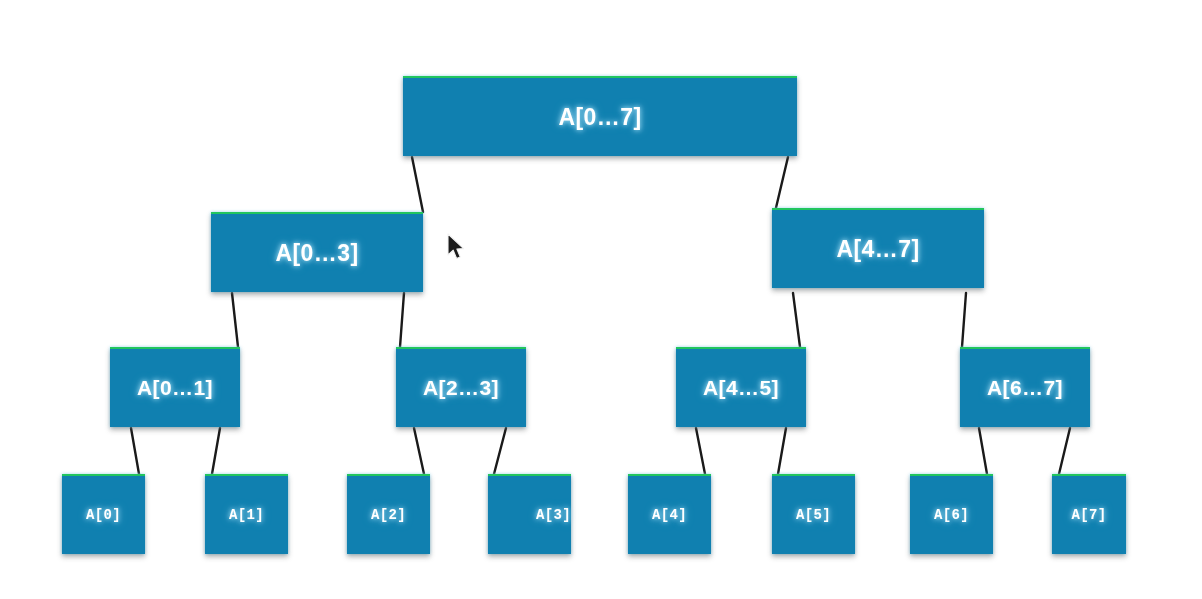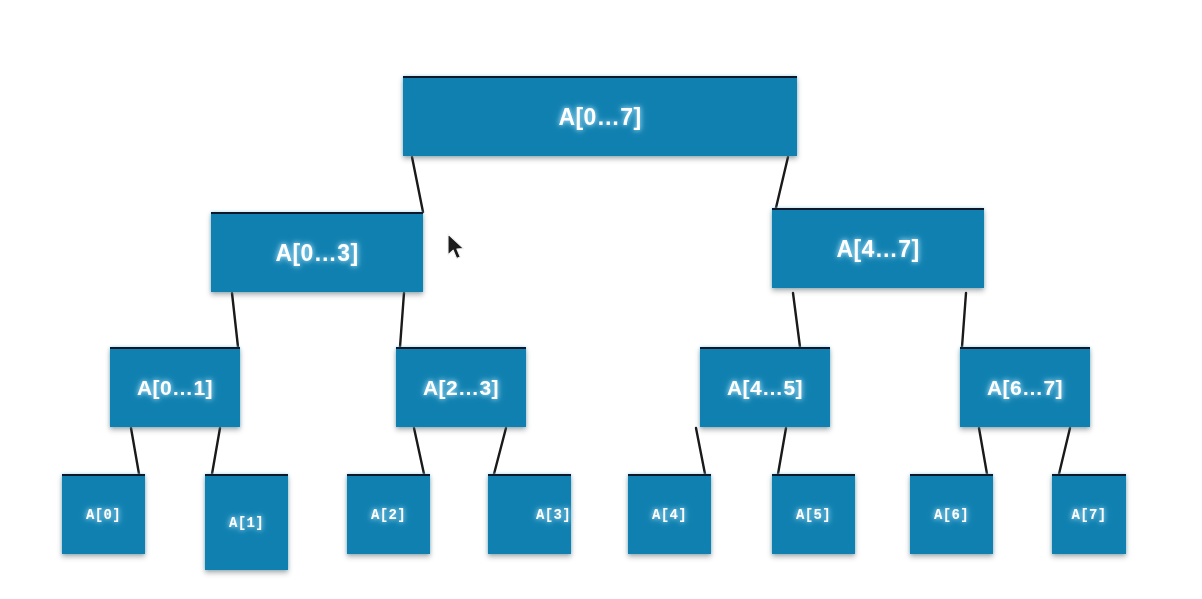--- a/index.html
+++ b/index.html
@@ -26,21 +26,21 @@
     height: 599px;
     pointer-events: none;
   }
   .node {
     position: absolute;
     box-sizing: border-box;
     display: flex;
     align-items: center;
     justify-content: center;
     background: #1080b0;
-    border-top: 2px solid #0f172a;
+    border-top: 2px solid #22c55e;
     box-shadow: 0 3px 5px rgba(60,60,60,0.38),
                 0 0 3px rgba(150,225,250,0.85);
     z-index: 2;
   }
   .node-label {
     color: #ffffff;
     font-family: "Liberation Sans", sans-serif;
     font-weight: bold;
     letter-spacing: 0.4px;
     text-shadow: 0 0 5px rgba(185,235,255,0.95),
@@ -89,30 +89,30 @@
       </div>
       <div class="node level-1" style="left: 772px; top: 208px; width: 212px; height: 80px;">
         <span class="node-label">A[4…7]</span>
       </div>
       <div class="node level-2" style="left: 110px; top: 347px; width: 130px; height: 80px;">
         <span class="node-label">A[0…1]</span>
       </div>
       <div class="node level-2" style="left: 396px; top: 347px; width: 130px; height: 80px;">
         <span class="node-label">A[2…3]</span>
       </div>
-      <div class="node level-2" style="left: 676px; top: 347px; width: 130px; height: 80px; margin-left: 24px;">
+      <div class="node level-2" style="left: 676px; top: 347px; width: 130px; height: 80px;">
         <span class="node-label">A[4…5]</span>
       </div>
       <div class="node level-2" style="left: 960px; top: 347px; width: 130px; height: 80px;">
         <span class="node-label">A[6…7]</span>
       </div>
       <div class="node level-3" style="left: 62px; top: 474px; width: 83px; height: 80px;">
         <span class="node-label">A[0]</span>
       </div>
-      <div class="node level-3" style="left: 205px; top: 474px; width: 83px; height: 96px;">
+      <div class="node level-3" style="left: 205px; top: 474px; width: 83px; height: 80px;">
         <span class="node-label">A[1]</span>
       </div>
       <div class="node level-3" style="left: 347px; top: 474px; width: 83px; height: 80px;">
         <span class="node-label">A[2]</span>
       </div>
       <div class="node level-3" style="left: 488px; top: 474px; width: 83px; height: 80px; padding-left: 48px;">
         <span class="node-label">A[3]</span>
       </div>
       <div class="node level-3" style="left: 628px; top: 474px; width: 83px; height: 80px;">
         <span class="node-label">A[4]</span>

